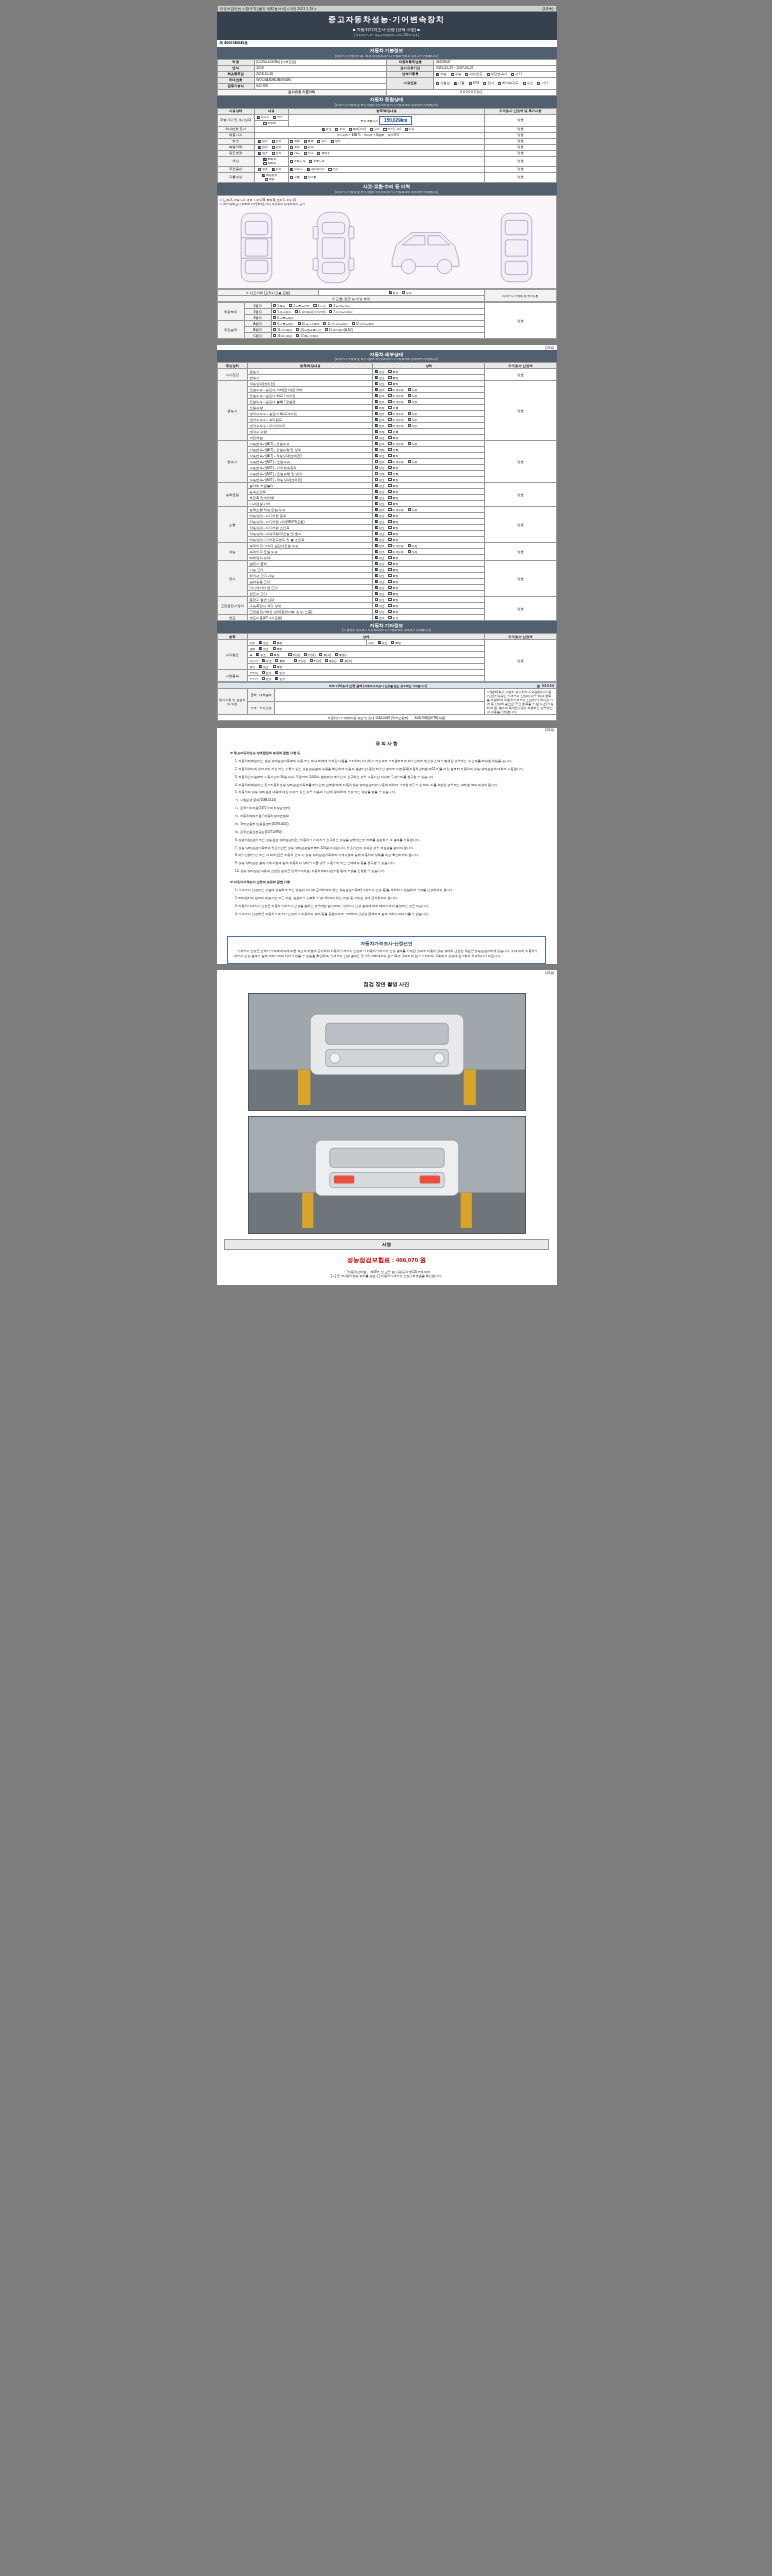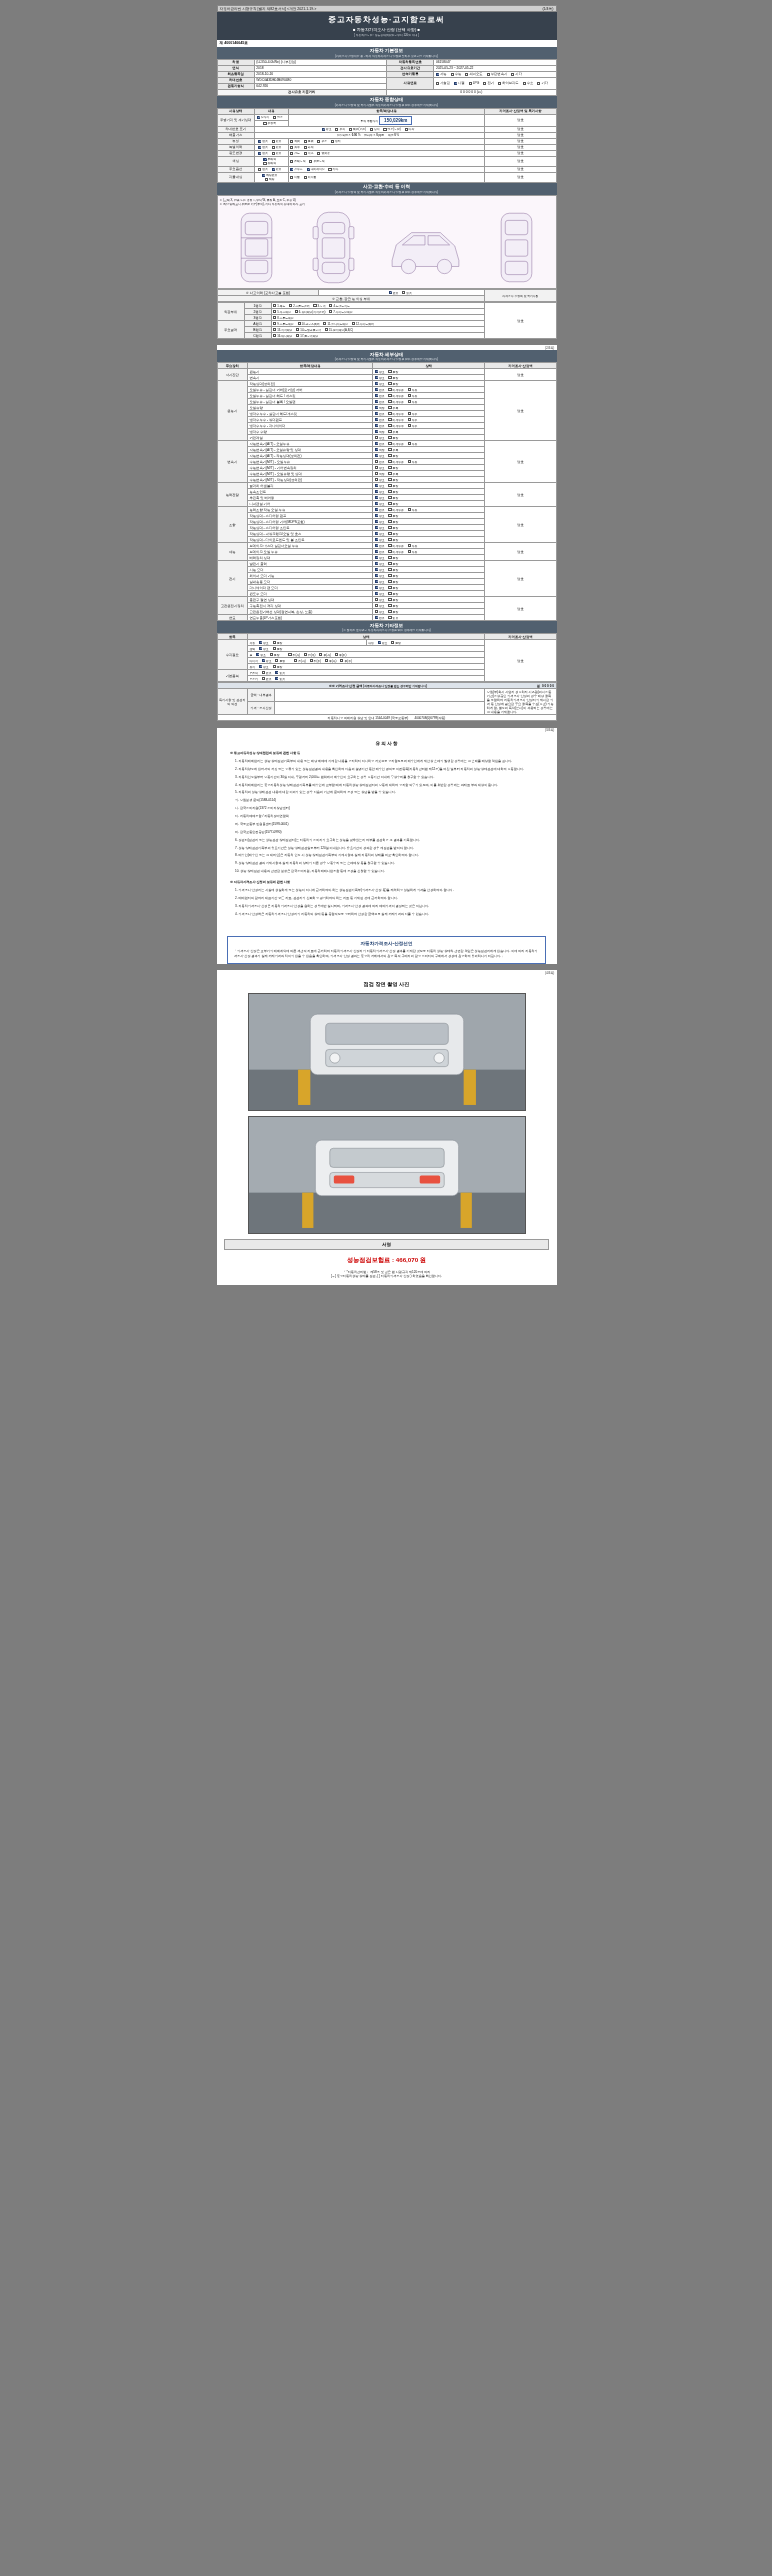--- a/index.html
+++ b/index.html
@@ -112,21 +112,21 @@
 
 <div class="page">
 
 <div class="sheet sheet-1">
   <div class="topbar">
     <span>자동차관리법 시행규칙 [별지 제82호서식] &lt;개정 2021.1.19.&gt;</span>
     <span>(1/4쪽)</span>
   </div>
 
   <div class="hdr">
-    <div class="t1">중고자동차성능·고지함으로써</div>
+    <div class="t1">중고자동차성능·기어변속장치</div>
     <div class="t2">■ 자동차가격조사·산정 (선택 사항) ■</div>
     <div class="t3">[ 자동차인도일 : 성능상태점검일로부터 120일 이내 ]</div>
   </div>
 
   <div class="docno">
     <span>제</span>
     <span>4000146645호</span>
   </div>
 
   <div class="band">

